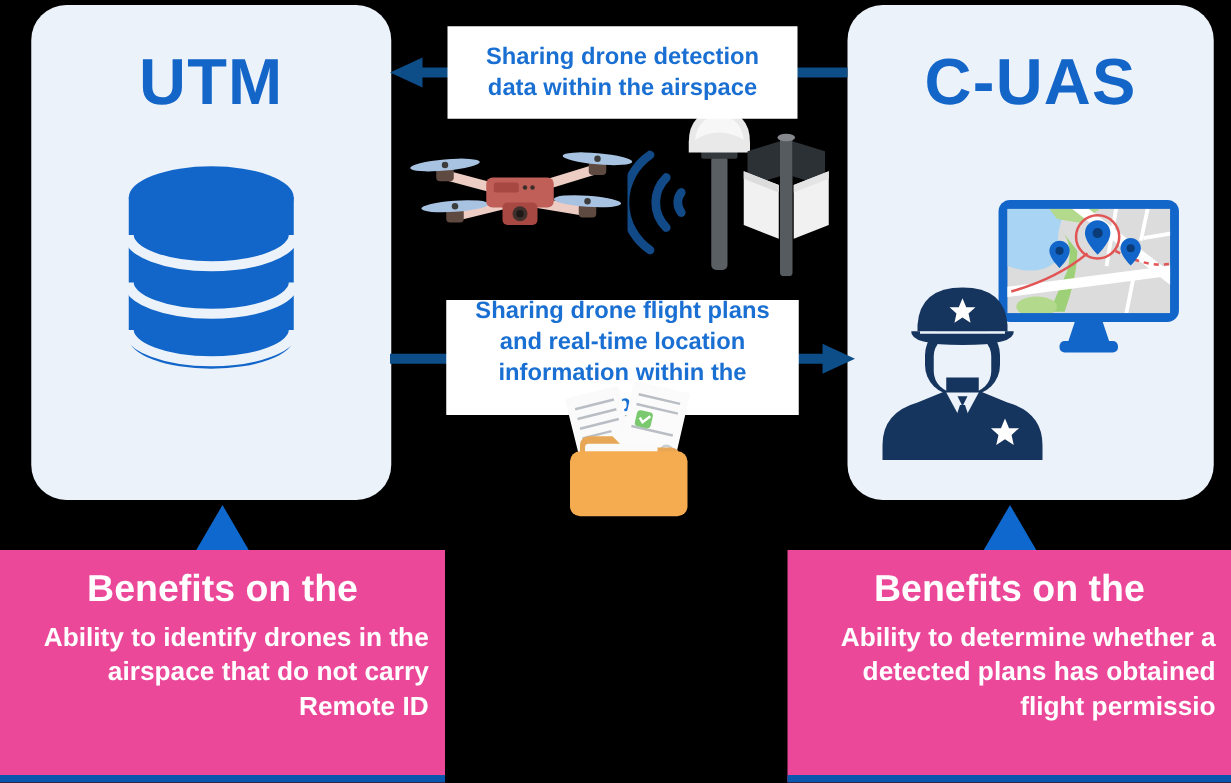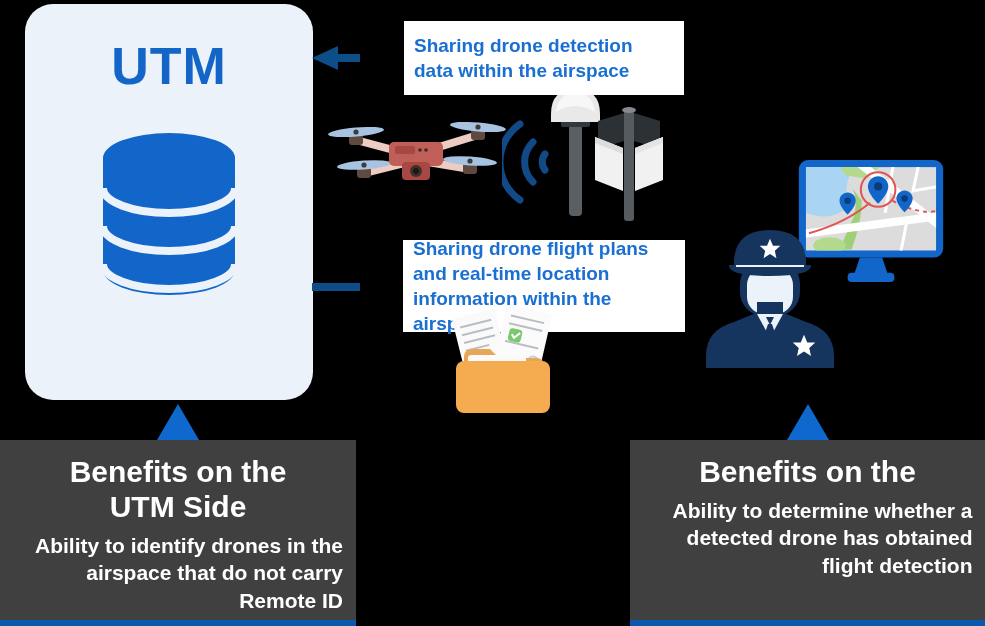--- a/index.html
+++ b/index.html
@@ -22,32 +22,32 @@
     margin-top:32px; text-align:center;
     font-size:52px; font-weight:800; color:#1465c8; letter-spacing:1px;
   }
 
   .icon-abs { position:absolute; z-index:2; }
 
   
   .flow-label {
     position:absolute; z-index:3;
     background:#ffffff; color:#1a6fd2;
-    font-weight:700; font-size:19px; line-height:1.32; 
-    display:flex; align-items:center; justify-content:center; padding:4px 10px;margin-left:46px;
+    font-weight:700; font-size:19px; line-height:1.32; text-align:center;
+    display:flex; align-items:center; justify-content:center; padding:4px 10px;
   }
   .flow-label-top    { left:358px; top:21px;  width:280px; height:74px; }
   .flow-label-bottom { left:357px; top:240px; width:282px; height:92px; }
 
   .arrow-svg { position:absolute; z-index:1; }
 
   
   .benefit {
     position:absolute; top:440px; height:186px; z-index:2;
-    background:#404040; border-bottom:6px solid #0b57ae;
+    background:#ec4899; border-bottom:6px solid #0b57ae;
     color:#ffffff; text-align:center;
   }
   .benefit-left  { left:0;     width:356px; }
   .benefit-right { left:630px; width:355px; }
   .benefit .pointer {
     position:absolute; top:-36px; left:157px; width:0; height:0;
     border-left:21px solid transparent; border-right:21px solid transparent;
     border-bottom:36px solid #0e68cd;
   }
   .benefit-title {
@@ -72,20 +72,23 @@
 
   <svg class="icon-abs" style="left:101px; top:132px;" width="136" height="164" viewBox="0 0 136 164">
     <ellipse cx="68" cy="26" rx="66" ry="25" fill="#1266c9"></ellipse>
     <rect x="2" y="26" width="132" height="112" fill="#1266c9"></rect>
     <ellipse cx="68" cy="138" rx="66" ry="25" fill="#1266c9"></ellipse>
     <path d="M2 56 A66 25 0 0 0 134 56" stroke="#ebf2fa" stroke-width="8" fill="none"></path>
     <path d="M2 94 A66 25 0 0 0 134 94" stroke="#ebf2fa" stroke-width="8" fill="none"></path>
     <path d="M2 132 A66 25 0 0 0 134 132" stroke="#ebf2fa" stroke-width="8" fill="none"></path>
   </svg>
 
+  <section class="panel panel-cuas">
+    <h1 class="panel-title">C-UAS</h1>
+  </section>
 
   <svg class="icon-abs" style="left:798px; top:160px;" width="146" height="124" viewBox="0 0 142 122">
     <defs>
         <clipPath id="scr">
           <rect x="7" y="7" width="128" height="82"></rect>
         </clipPath>
       </defs>
     <rect x="0" y="0" width="142" height="96" rx="9" fill="#1266c9"></rect>
     <rect x="7" y="7" width="128" height="82" fill="#dcdcdc"></rect>
     <g clip-path="url(#scr)">
@@ -231,26 +234,25 @@
     </g>
     <path d="M16 44 h26 l9 9 h38 a7 7 0 0 1 7 7 v40 a7 7 0 0 1 -7 7 h-66 a7 7 0 0 1 -7 -7 v-49 a7 7 0 0 1 7 -7 z" fill="#e7a756"></path>
     <rect x="20" y="50" width="58" height="16" rx="3" fill="#fafafa"></rect>
     <rect x="8" y="56" width="94" height="52" rx="8" fill="#f5ab50"></rect>
   </svg>
 
   <section class="benefit benefit-left">
     <div class="pointer"></div>
     <h2 class="benefit-title">
       <span>Benefits on the</span>
-      <span>UTM Side</span>
     </h2>
     <p class="benefit-desc">Ability to identify drones in the airspace that do not carry Remote ID</p>
   </section>
 
   <section class="benefit benefit-right">
     <div class="pointer"></div>
     <h2 class="benefit-title">
       <span>Benefits on the</span>
     </h2>
-    <p class="benefit-desc">Ability to determine whether a detected drone has obtained flight detection</p>
+    <p class="benefit-desc">Ability to determine whether a detected plans has obtained flight permissio</p>
   </section>
 
 </div>
 
 </body></html>

